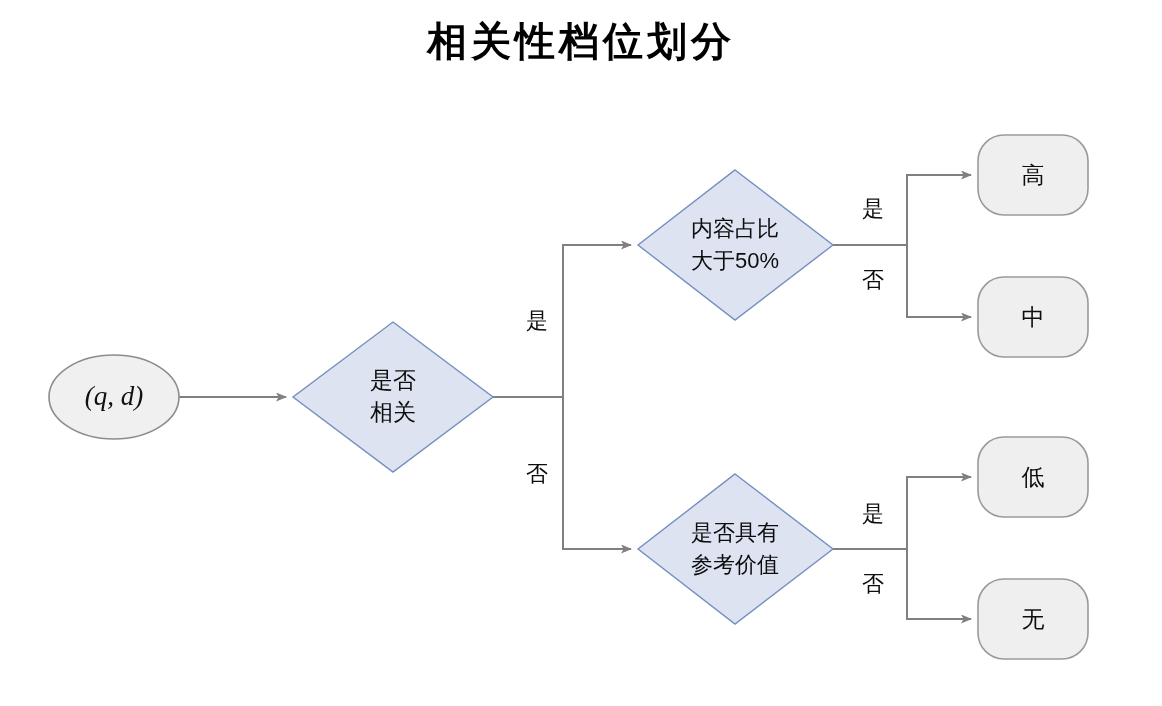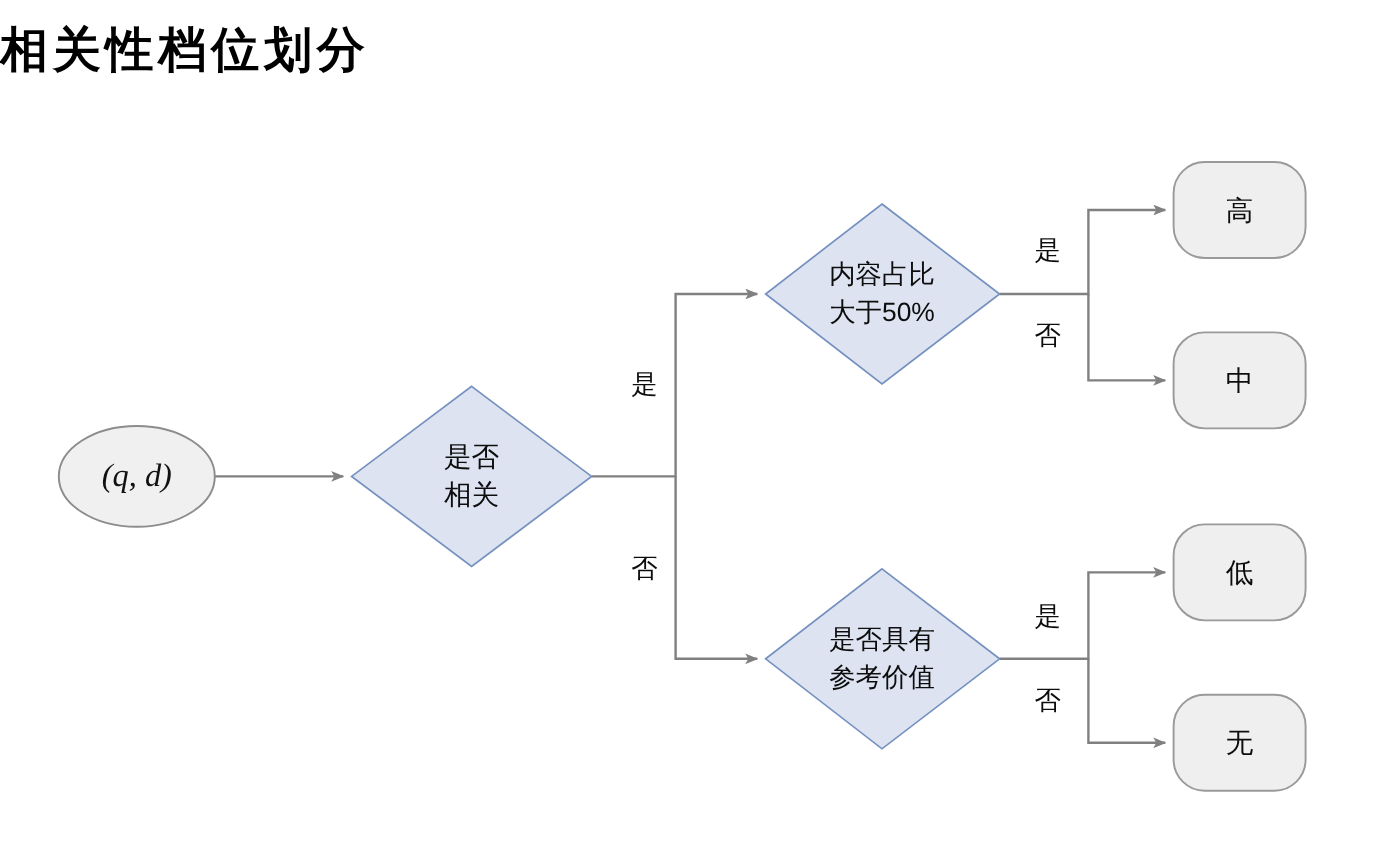--- a/index.html
+++ b/index.html
@@ -17,21 +17,21 @@
     position: relative;
     width: 1162px;
     height: 706px;
     background: #ffffff;
   }
   .flow-title {
     position: absolute;
     top: 14px;
     left: 0;
     width: 1162px;
-    text-align: left;
+    text-align: center;
     font-family: "Liberation Serif", "DejaVu Serif", serif;
     font-weight: bold;
     font-size: 40px;
     letter-spacing: 4px;
     color: #000000;
     white-space: nowrap;
   }
   svg#flow {
     position: absolute;
     left: 0;

